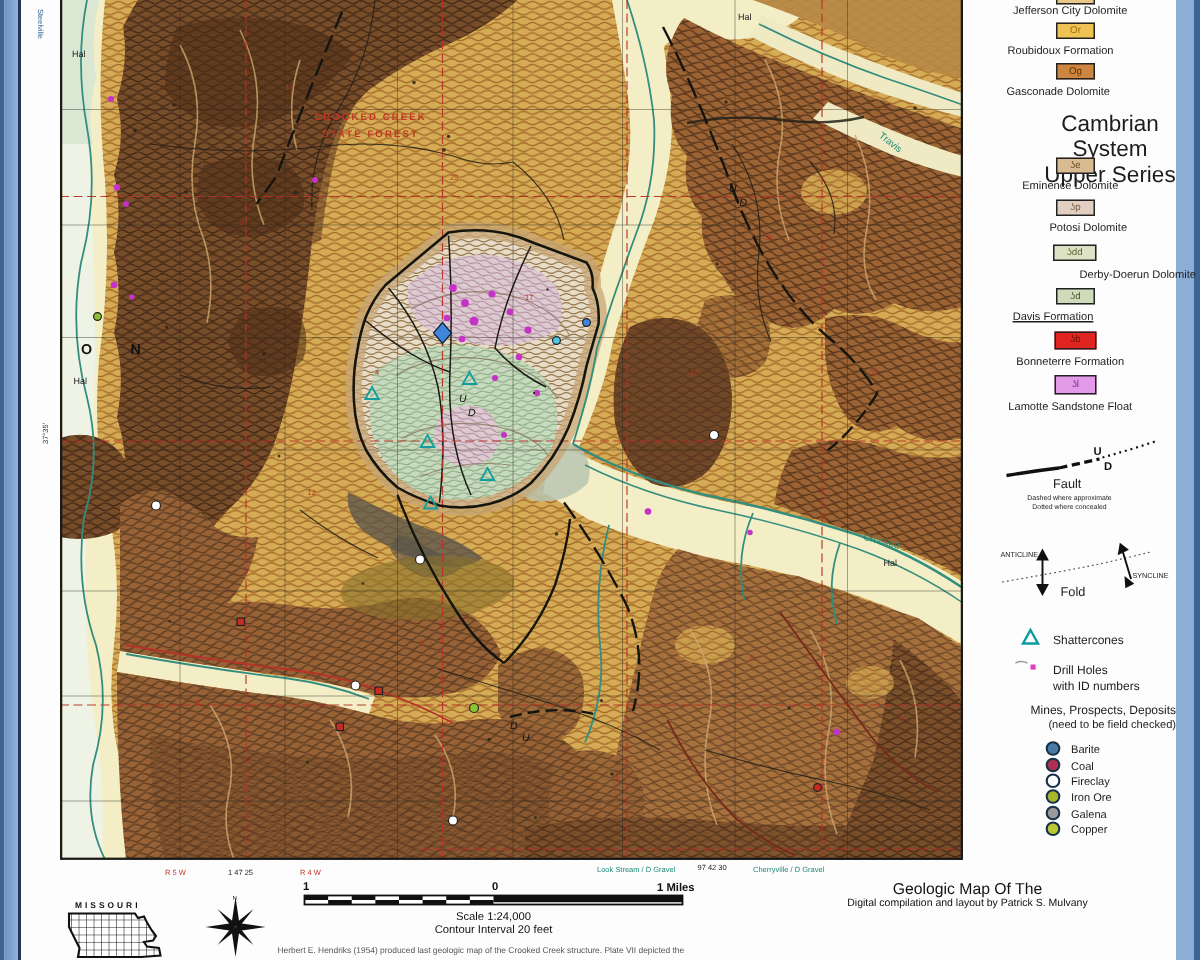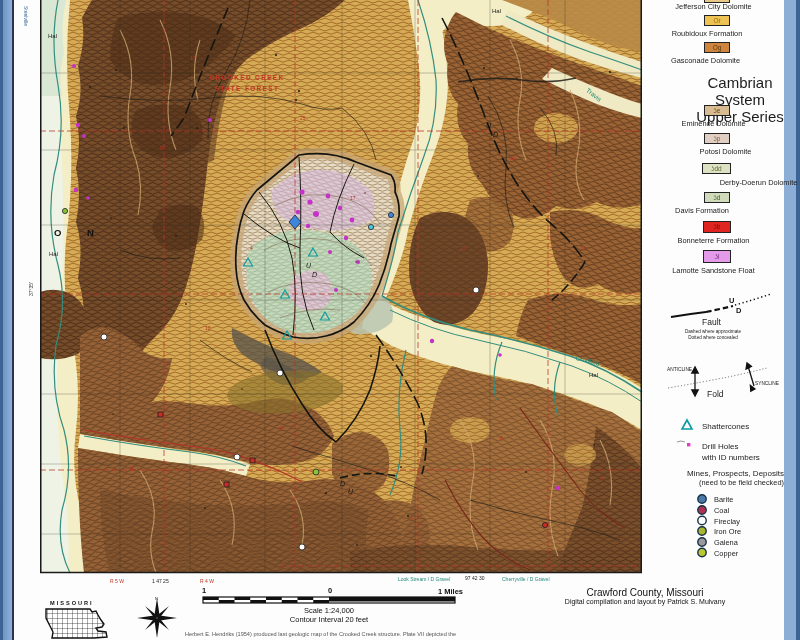--- a/index.html
+++ b/index.html
@@ -397,21 +397,21 @@
   <div style="position:absolute;left:61px;top:105px;width:24px;height:9px;background:#d8bb90;border:1.6px solid #222;font-size:6.5px;color:#6a4a20;line-height:9px;">ʖe</div>
   <div style="position:absolute;left:0;top:119px;width:141px;font-size:7.4px;">Eminence Dolomite</div>
 
   <div style="position:absolute;left:61px;top:133px;width:24px;height:9px;background:#e0cfc2;border:1.6px solid #222;font-size:6.5px;color:#7a5a40;line-height:9px;">ʖp</div>
   <div style="position:absolute;left:0;top:147px;width:165px;font-size:7.4px;">Potosi Dolomite</div>
 
   <div style="position:absolute;left:59px;top:163px;width:27px;height:9px;background:#dde2c4;border:1.6px solid #222;font-size:6.5px;color:#5a6a30;line-height:9px;">ʖdd</div>
   <div style="position:absolute;left:0;top:178px;width:141px;font-size:7.4px;margin-left:45px;">Derby-Doerun Dolomite</div>
 
   <div style="position:absolute;left:61px;top:192px;width:24px;height:9px;background:#cfdbba;border:1.6px solid #222;font-size:6.5px;color:#4a5a28;line-height:9px;">ʖd</div>
-  <div style="position:absolute;left:0;top:206px;width:118px;font-size:7.4px;">Davis Formation</div>
+  <div style="position:absolute;left:0;top:206px;width:118px;font-size:7.4px;text-decoration:underline;">Davis Formation</div>
 
   <div style="position:absolute;left:60px;top:221px;width:26px;height:10px;background:#e02520;border:1.6px solid #222;font-size:6.5px;color:#701008;line-height:10px;">ʖb</div>
   <div style="position:absolute;left:0;top:236px;width:141px;font-size:7.4px;">Bonneterre Formation</div>
 
   <div style="position:absolute;left:60px;top:250px;width:26px;height:11px;background:#e39ae8;border:1.6px solid #222;font-size:6.5px;color:#7a2a80;line-height:11px;">ʖl</div>
   <div style="position:absolute;left:0;top:266px;width:141px;font-size:7.4px;">Lamotte Sandstone Float</div>
 </div>
 
 <svg class="abs" style="left:643px;top:288px;" width="150" height="55" viewBox="0 0 150 55">
   <path d="M28,29 Q46,26 63,24" fill="none" stroke="#111" stroke-width="2.2"></path>
@@ -510,17 +510,17 @@
       <rect x="55.25" y="14" width="15.75" height="3"></rect>
     <rect x="86.75" y="14" width="15.75" height="3"></rect>
       <rect x="118.25" y="14" width="15.75" height="3"></rect>
     <rect x="134" y="11" width="126" height="4.5"></rect>
   </g>
   <text x="134" y="27" font-size="7.5" fill="#111" text-anchor="middle">Scale 1:24,000</text>
   <text x="134" y="36" font-size="7.5" fill="#111" text-anchor="middle">Contour Interval 20 feet</text>
 </svg>
 
 <div class="abs" style="left:520px;top:587px;width:250px;text-align:center;color:#111;">
-  <div style="font-size:10px;">Crawford County, Missouri</div>
+  <div style="font-size:10.5px;">Geologic Map Of The</div>
   <div style="font-size:7px;">Digital compilation and layout by Patrick S. Mulvany</div>
 </div>
 
 <div class="abs" style="left:185px;top:631px;width:420px;font-size:5.6px;color:#555;">Herbert E. Hendriks (1954) produced last geologic map of the Crooked Creek structure. Plate VII depicted the</div>
 
 </body></html>

